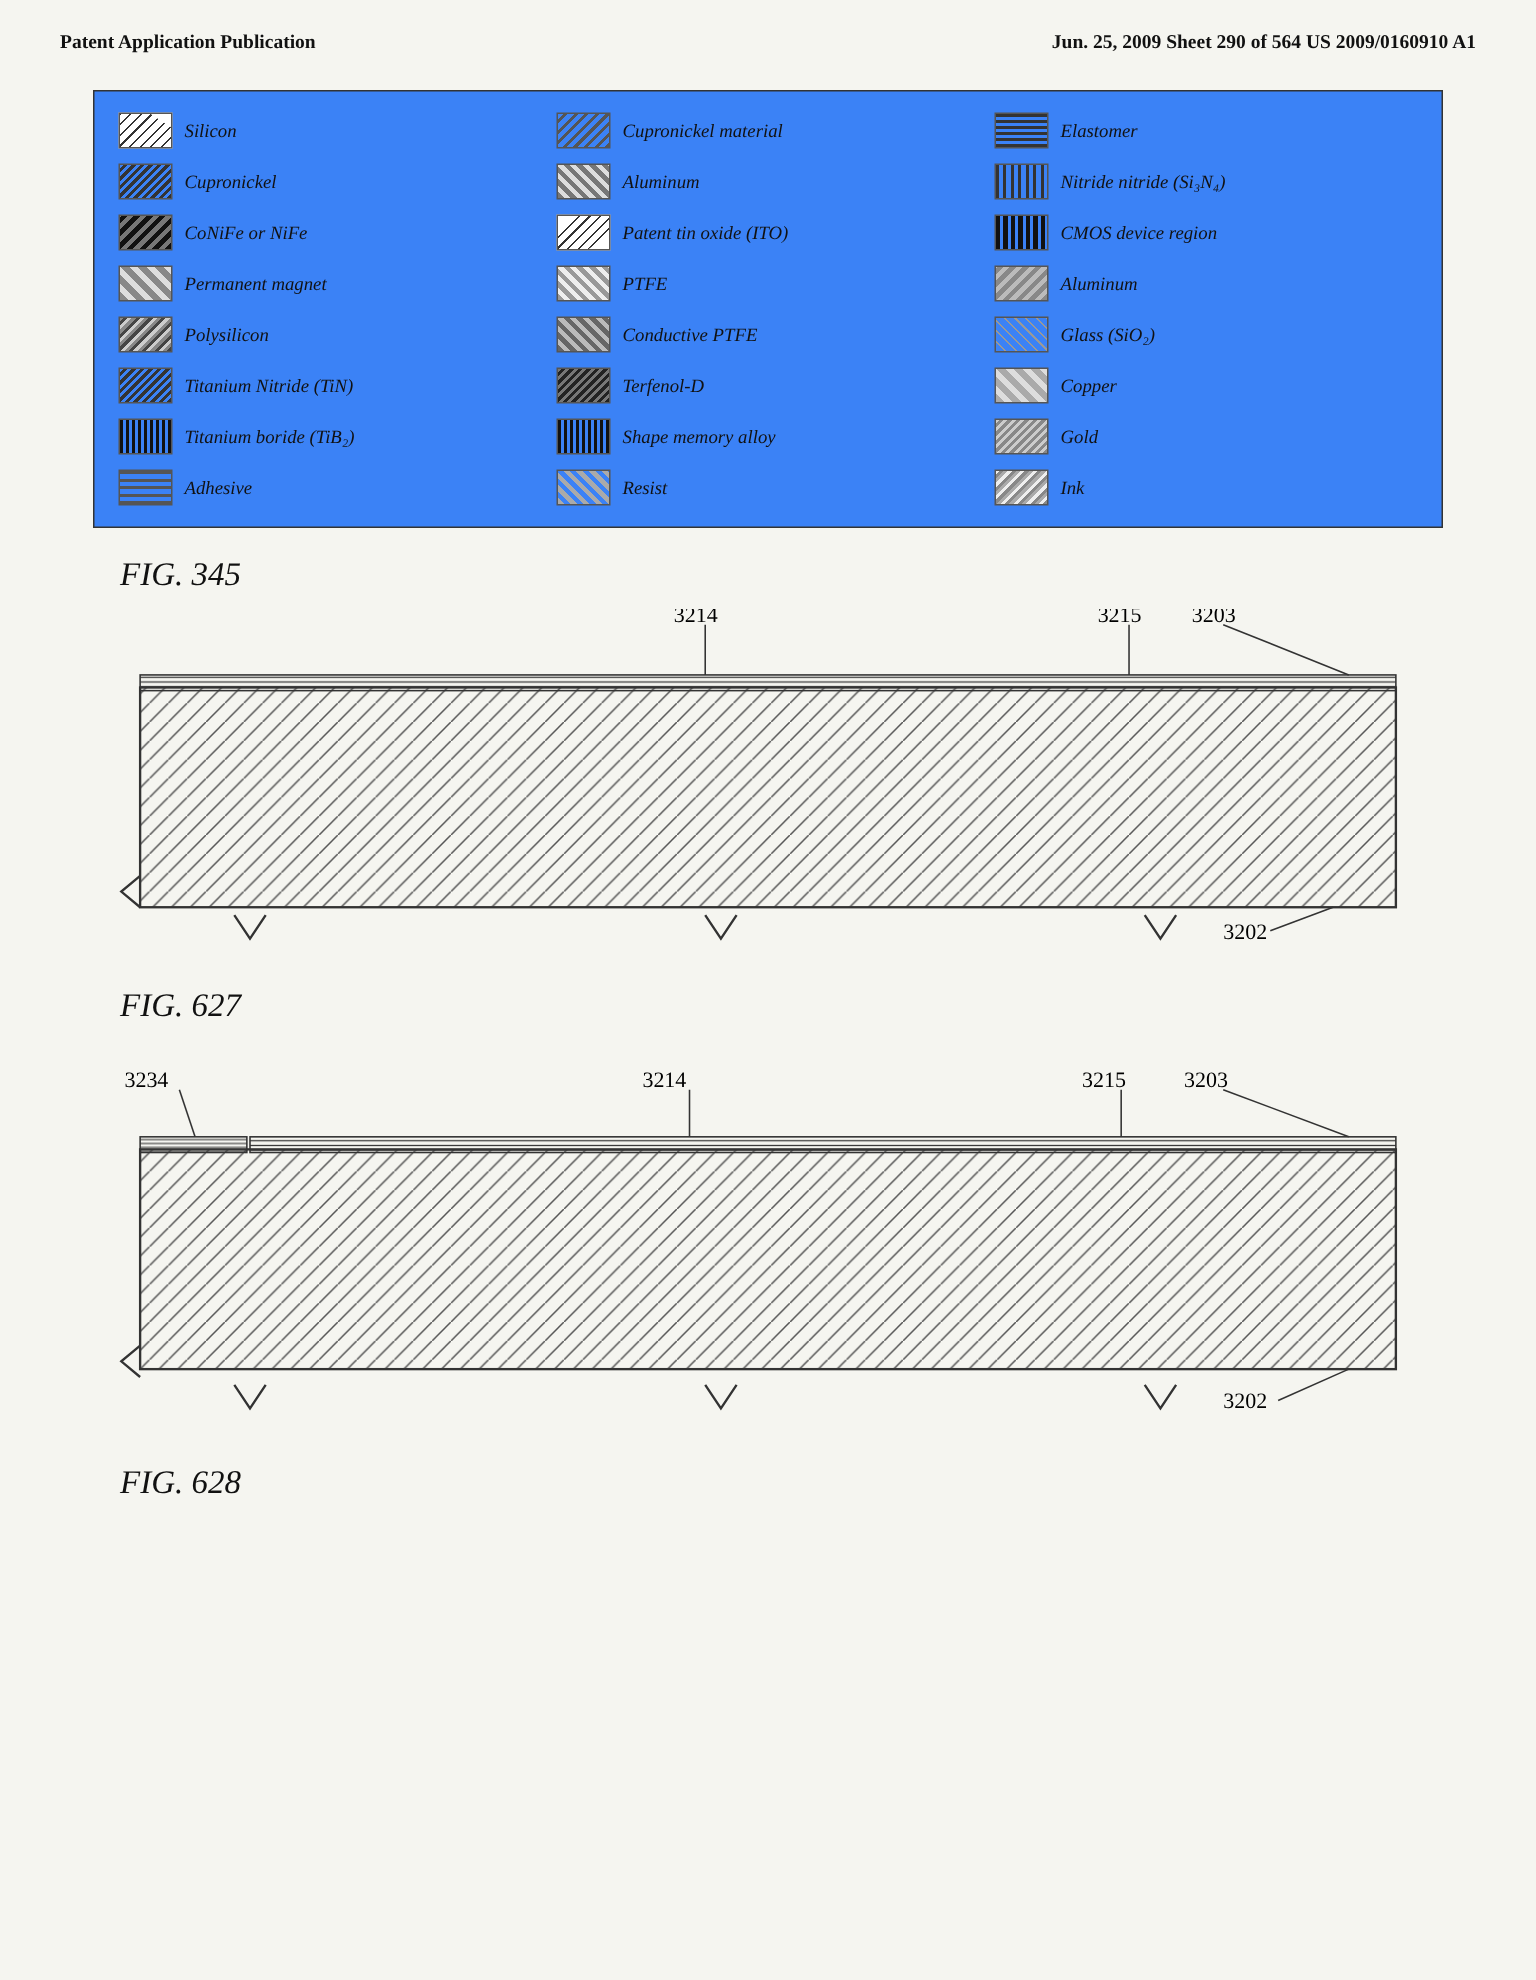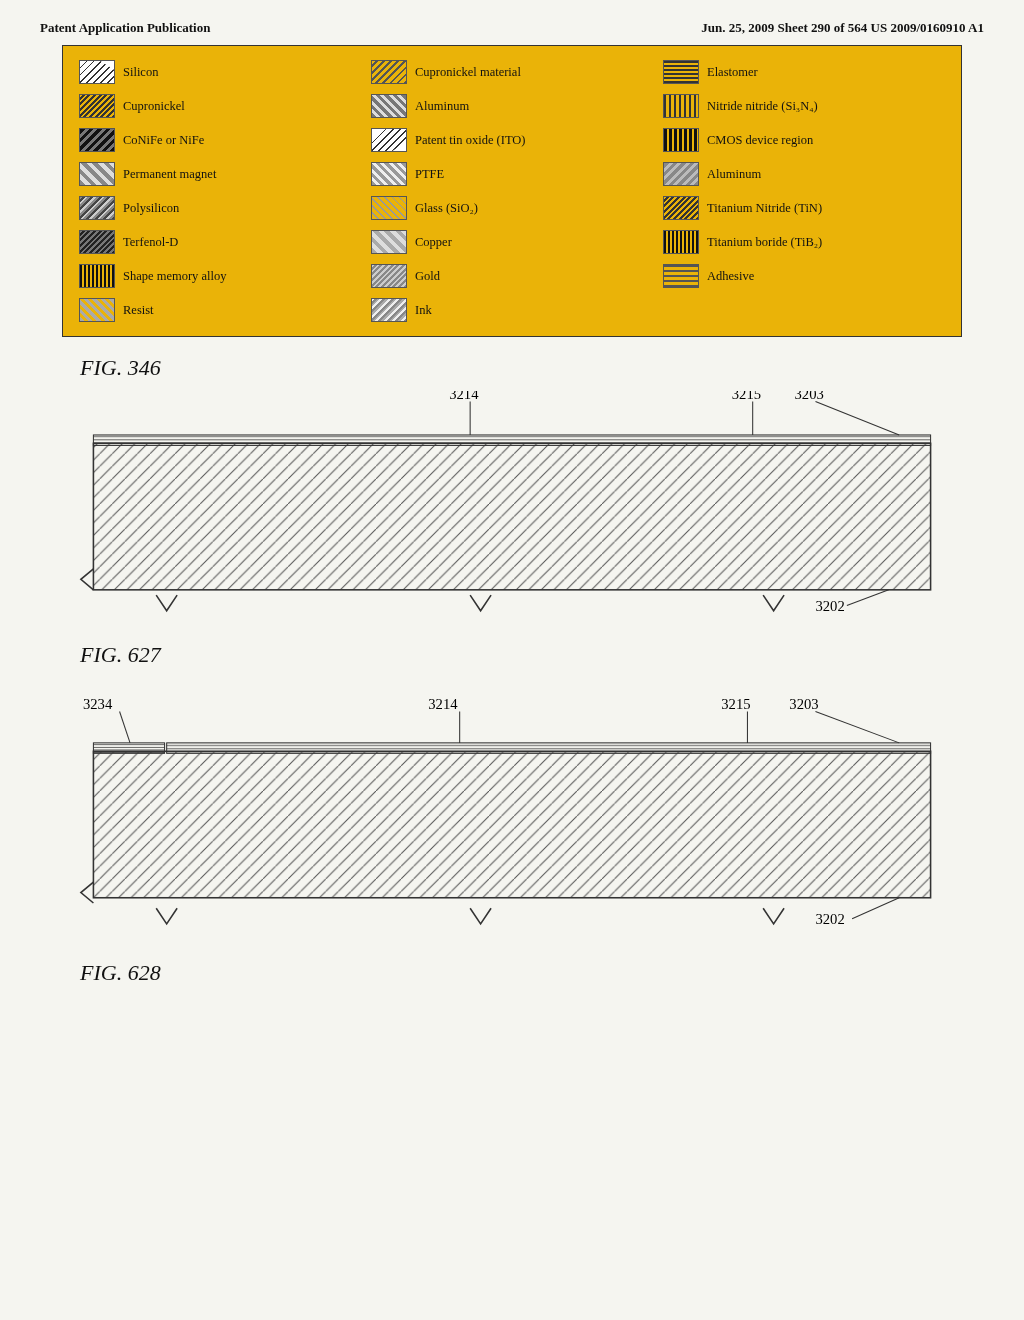--- a/index.html
+++ b/index.html
@@ -9,32 +9,33 @@
       width: 1024px;
       min-height: 1320px;
       padding: 20px 40px;
       color: #111;
     }
 
     .page-header {
       display: flex;
       justify-content: space-between;
       align-items: baseline;
-      margin-bottom: 9px;
+      margin-bottom: 24px;
       font-size: 13px;
       font-weight: bold;
     }
 
     
     .legend-box {
       border: 1.5px solid #333;
       padding: 12px 16px;
       margin: 0 auto 18px auto;
       max-width: 900px;
-      background: #eab308;
+      background: #3b82f6;
+      font-style: italic;
     }
 
     .legend-grid {
       display: grid;
       grid-template-columns: 1fr 1fr 1fr;
       gap: 6px 10px;
     }
 
     .legend-item {
       display: flex;
@@ -361,20 +362,24 @@
       </div>
       <div class="legend-item">
         <div class="legend-swatch swatch-aluminum"></div>
         <span>Aluminum</span>
       </div>
       <div class="legend-item">
         <div class="legend-swatch swatch-polysilicon"></div>
         <span>Polysilicon</span>
       </div>
       <div class="legend-item">
+        <div class="legend-swatch swatch-conductive-ptfe"></div>
+        <span>Conductive PTFE</span>
+      </div>
+      <div class="legend-item">
         <div class="legend-swatch swatch-glass"></div>
         <span>Glass (SiO₂)</span>
       </div>
       <div class="legend-item">
         <div class="legend-swatch swatch-titanium-nitride"></div>
         <span>Titanium Nitride (TiN)</span>
       </div>
       <div class="legend-item">
         <div class="legend-swatch swatch-terfenol"></div>
         <span>Terfenol-D</span>
@@ -403,21 +408,21 @@
         <div class="legend-swatch swatch-resist"></div>
         <span>Resist</span>
       </div>
       <div class="legend-item">
         <div class="legend-swatch swatch-ink"></div>
         <span>Ink</span>
       </div>
     </div>
 </div>
 
-<div class="fig-label">FIG. 346</div>
+<div class="fig-label">FIG. 345</div>
 
 <div class="diagram-container">
   <svg class="diagram-svg" viewBox="0 0 860 230" xmlns="http://www.w3.org/2000/svg">
     <defs>
 
       <pattern id="hatch-horizontal-thin" x="0" y="0" width="6" height="3" patternUnits="userSpaceOnUse">
         <line x1="0" y1="1.5" x2="6" y2="1.5" stroke="#333" stroke-width="0.8"></line>
       </pattern>
 
       <pattern id="hatch-diagonal" x="0" y="0" width="12" height="12" patternUnits="userSpaceOnUse">

